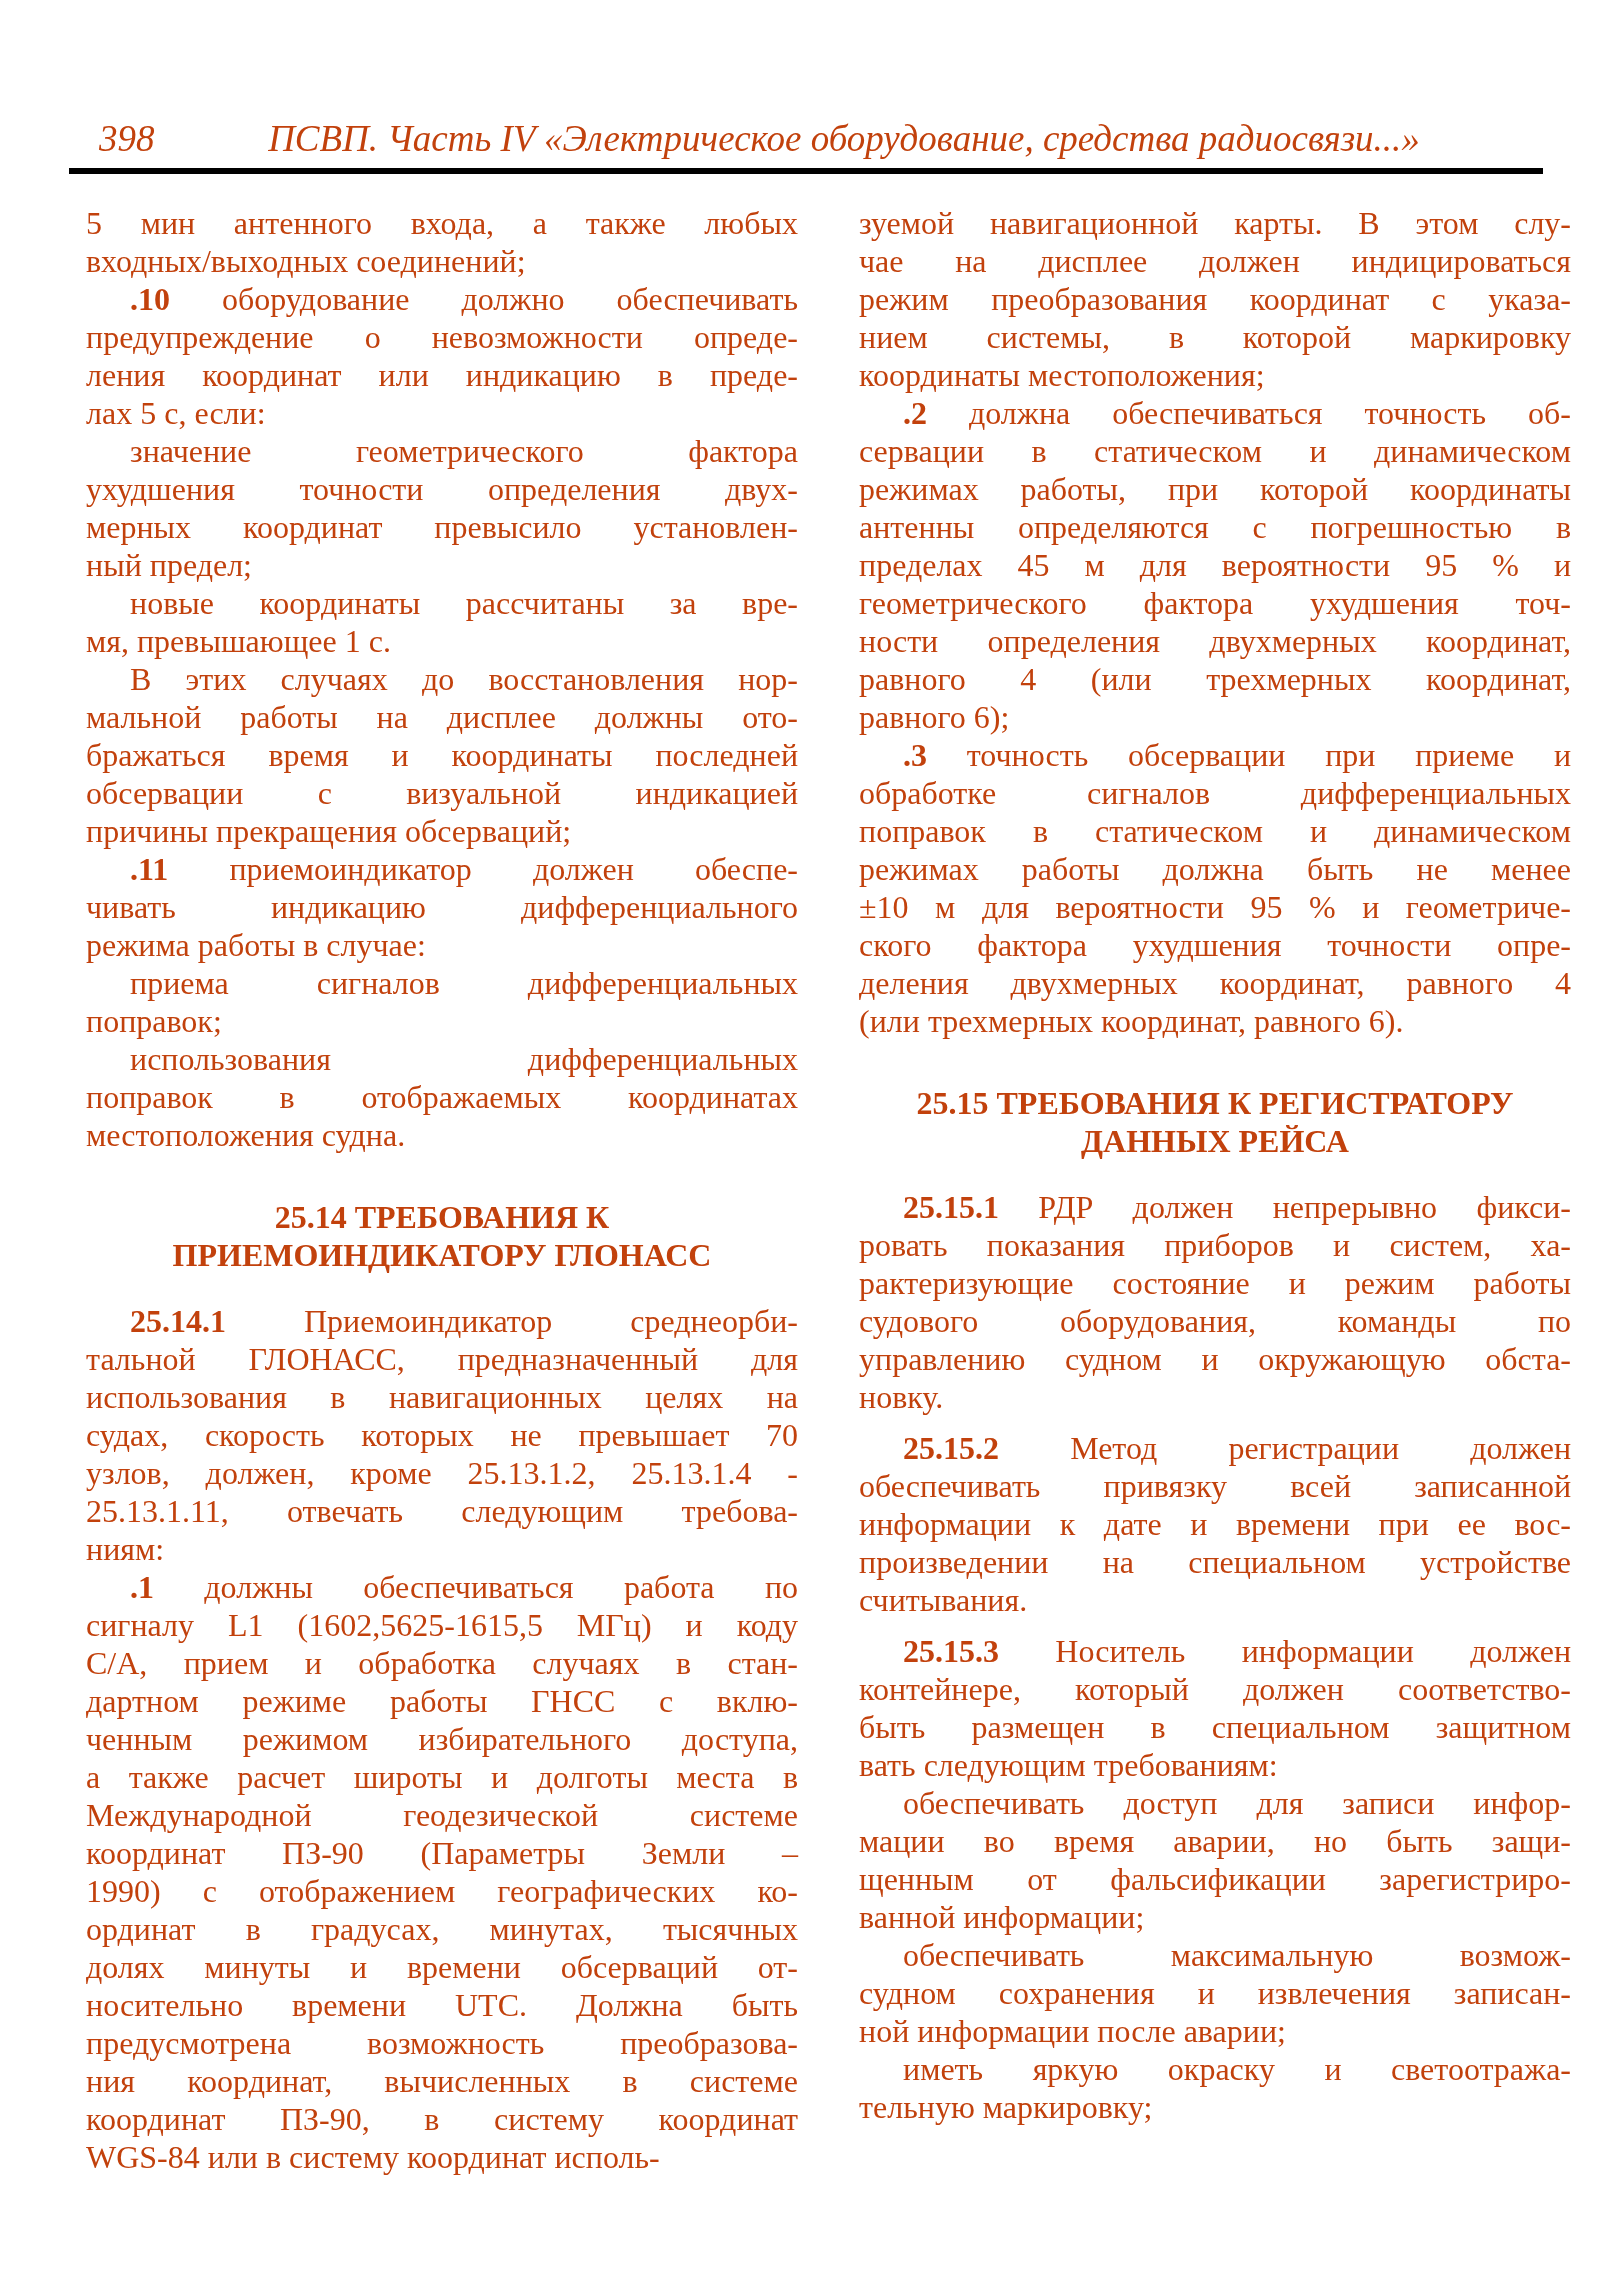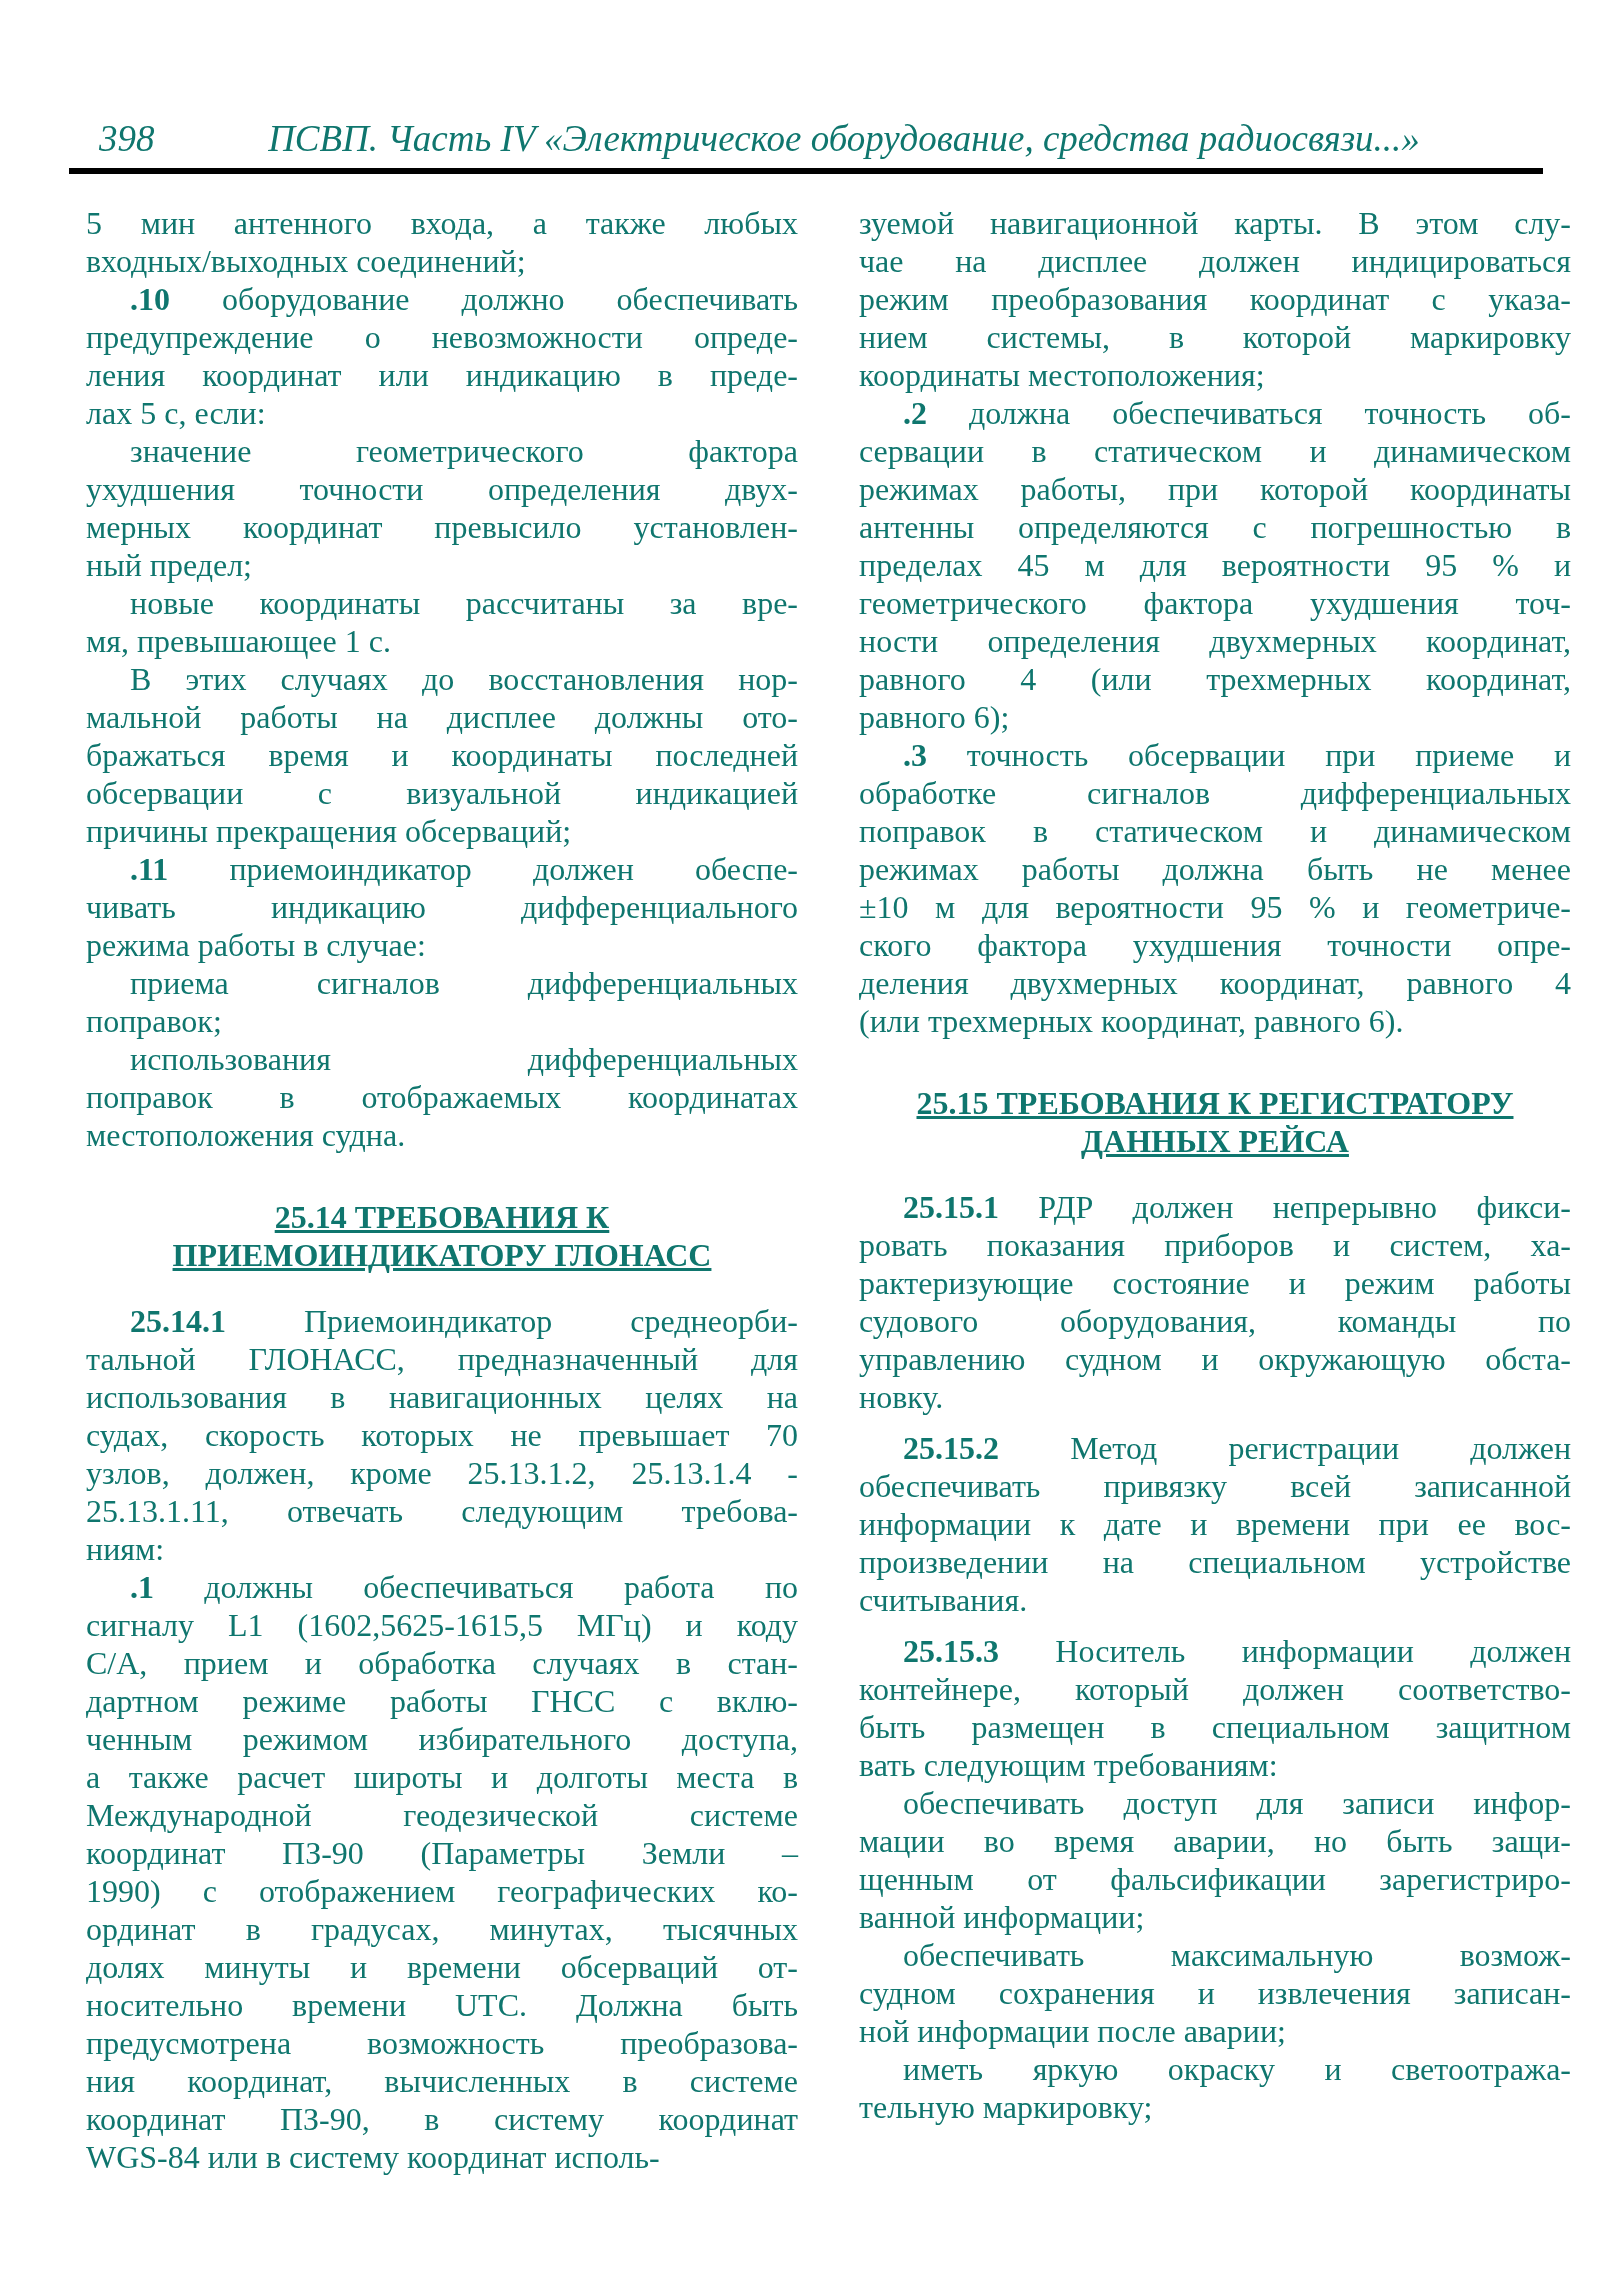--- a/index.html
+++ b/index.html
@@ -1,20 +1,20 @@
 <!DOCTYPE html>
 <html lang="ru" style="font-size:13px"><head>
 <meta charset="utf-8">
 <style>
   html,body{margin:0;padding:0;background:#ffffff;}
   .page{
     position:relative;
     width:1599px;height:2295px;
     background:#ffffff;
-    color:#0f766e;
+    color:#c2410c;
     font-family:"Liberation Serif", "DejaVu Serif", serif;
     overflow:hidden;
   }
   .header-pagenum{
     position:absolute;left:99px;top:118px;
     font-style:italic;font-size:37px;line-height:42px;
   }
   .header-title{
     position:absolute;left:162px;right:73px;top:118px;
     text-align:center;font-style:italic;font-size:37px;line-height:42px;
@@ -29,21 +29,21 @@
     font-size:32px;line-height:38px;
   }
   #col-left{left:86px;}
   #col-right{left:823px;margin-left:36px;}
   .line{text-align:justify;text-align-last:justify;}
   .line.first{text-indent:44px;}
   .line.last{text-align-last:left;}
   .para{margin:0;}
   .para.gap{margin-top:13px;}
   .heading{margin:44px 0 27.5px;font-weight:bold;font-size:32px;line-height:38px;}
-  .heading .line{text-align:center;text-align-last:center;text-indent:0;text-decoration:underline;}
+  .heading .line{text-align:center;text-align-last:center;text-indent:0;}
   .lead{font-weight:bold;}
 </style>
 </head>
 <body>
 
 <div class="page">
   <div class="header-pagenum">398</div>
   <div class="header-title">ПСВП. Часть IV «Электрическое оборудование, средства радиосвязи...»</div>
   <div class="header-rule"></div>
   <div class="col" id="col-left">

